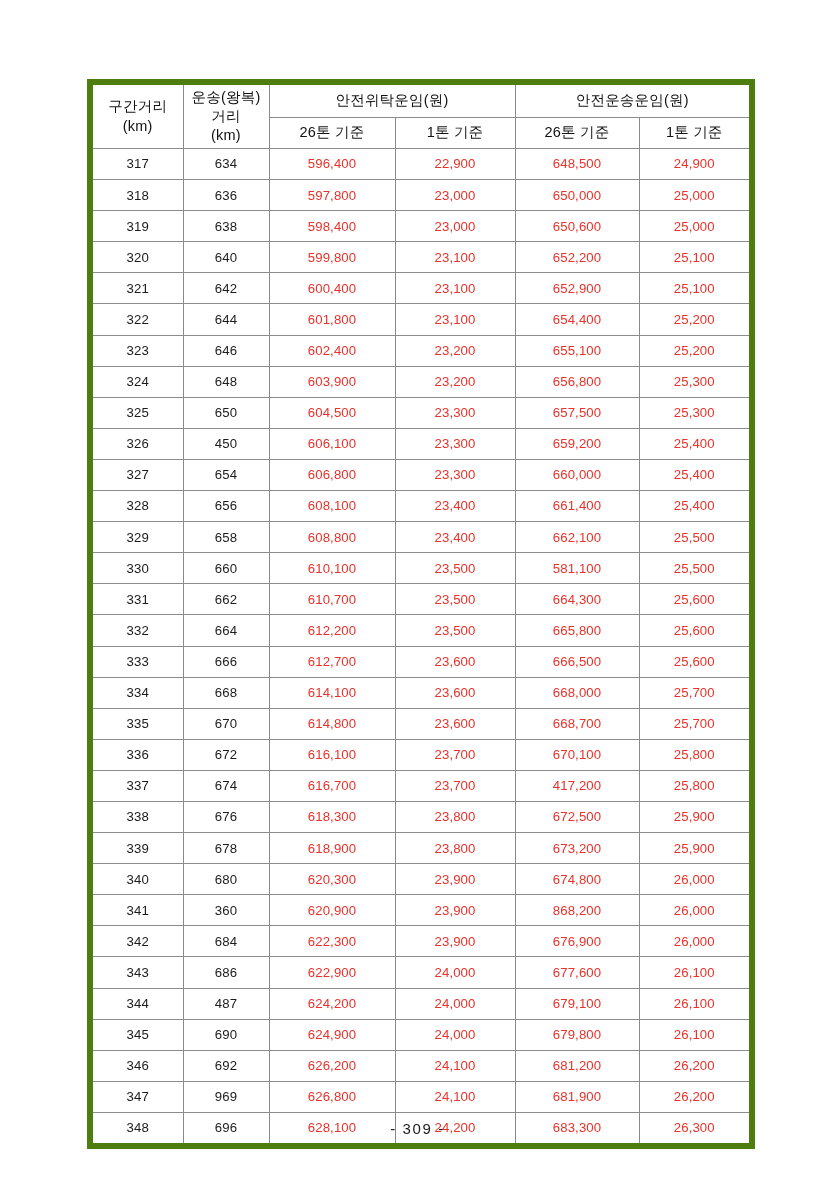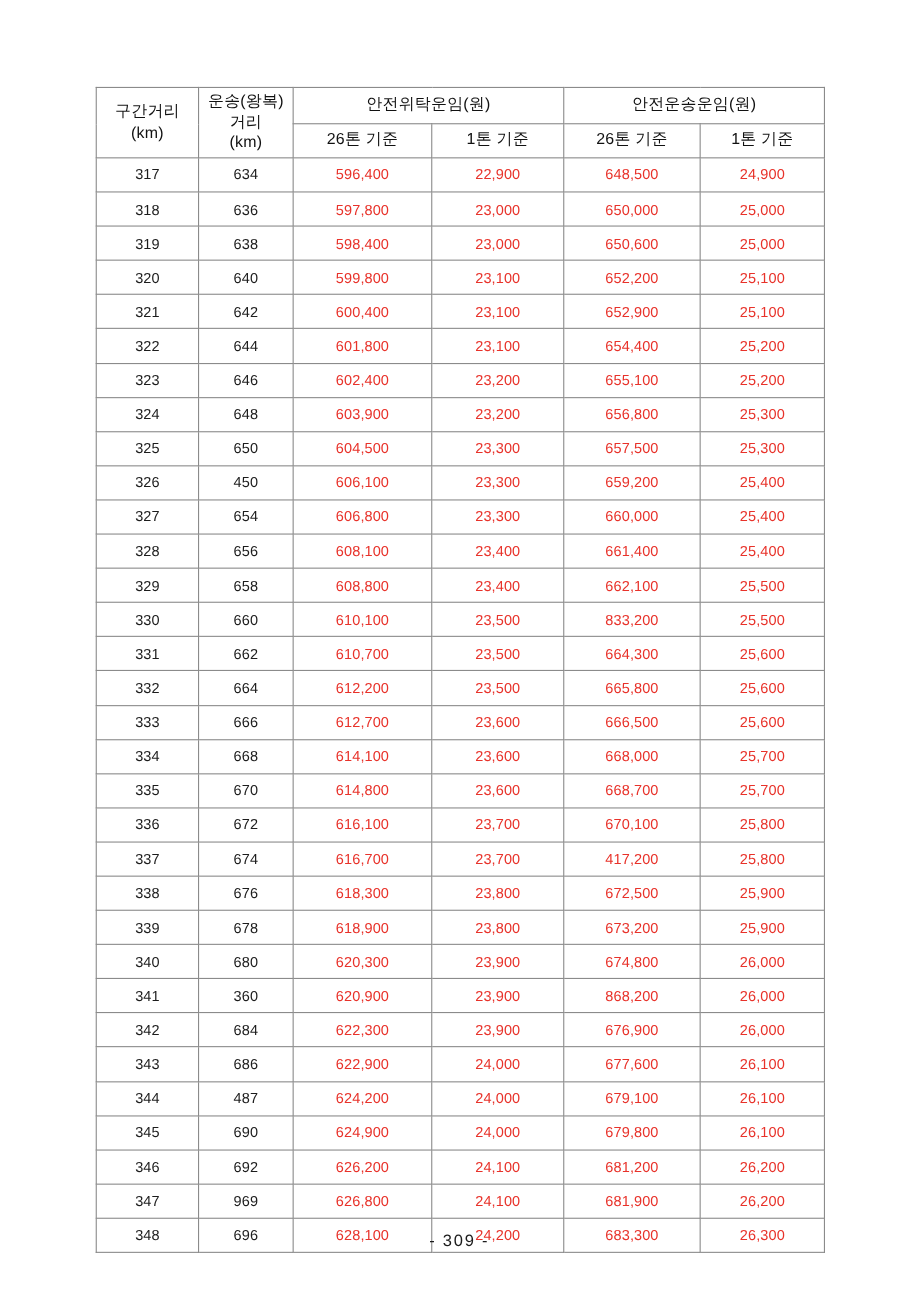--- a/index.html
+++ b/index.html
@@ -50,21 +50,21 @@
   table.rate-table th,
   table.rate-table td {
     border: 1px solid #8b8b8b;
     text-align: center;
     vertical-align: middle;
     padding: 0;
   }
 
   
   table.rate-table {
-    border: 1px solid #4d7c0f;
+    border: 6px solid #4d7c0f;
   }
 
   th.hd {
     font-size: 14.5px;
     font-weight: 400;
     color: #111111;
     letter-spacing: 0.2px;
     line-height: 1.32;
     padding: 4px 2px;
   }
@@ -243,21 +243,21 @@
             <td class="cell num-red">608,800</td>
             <td class="cell num-red">23,400</td>
             <td class="cell num-red">662,100</td>
             <td class="cell num-red">25,500</td>
           </tr>
           <tr>
             <td class="cell num-dark">330</td>
             <td class="cell num-dark">660</td>
             <td class="cell num-red">610,100</td>
             <td class="cell num-red">23,500</td>
-            <td class="cell num-red">833,200</td>
+            <td class="cell num-red">581,100</td>
             <td class="cell num-red">25,500</td>
           </tr>
           <tr>
             <td class="cell num-dark">331</td>
             <td class="cell num-dark">662</td>
             <td class="cell num-red">610,700</td>
             <td class="cell num-red">23,500</td>
             <td class="cell num-red">664,300</td>
             <td class="cell num-red">25,600</td>
           </tr>

